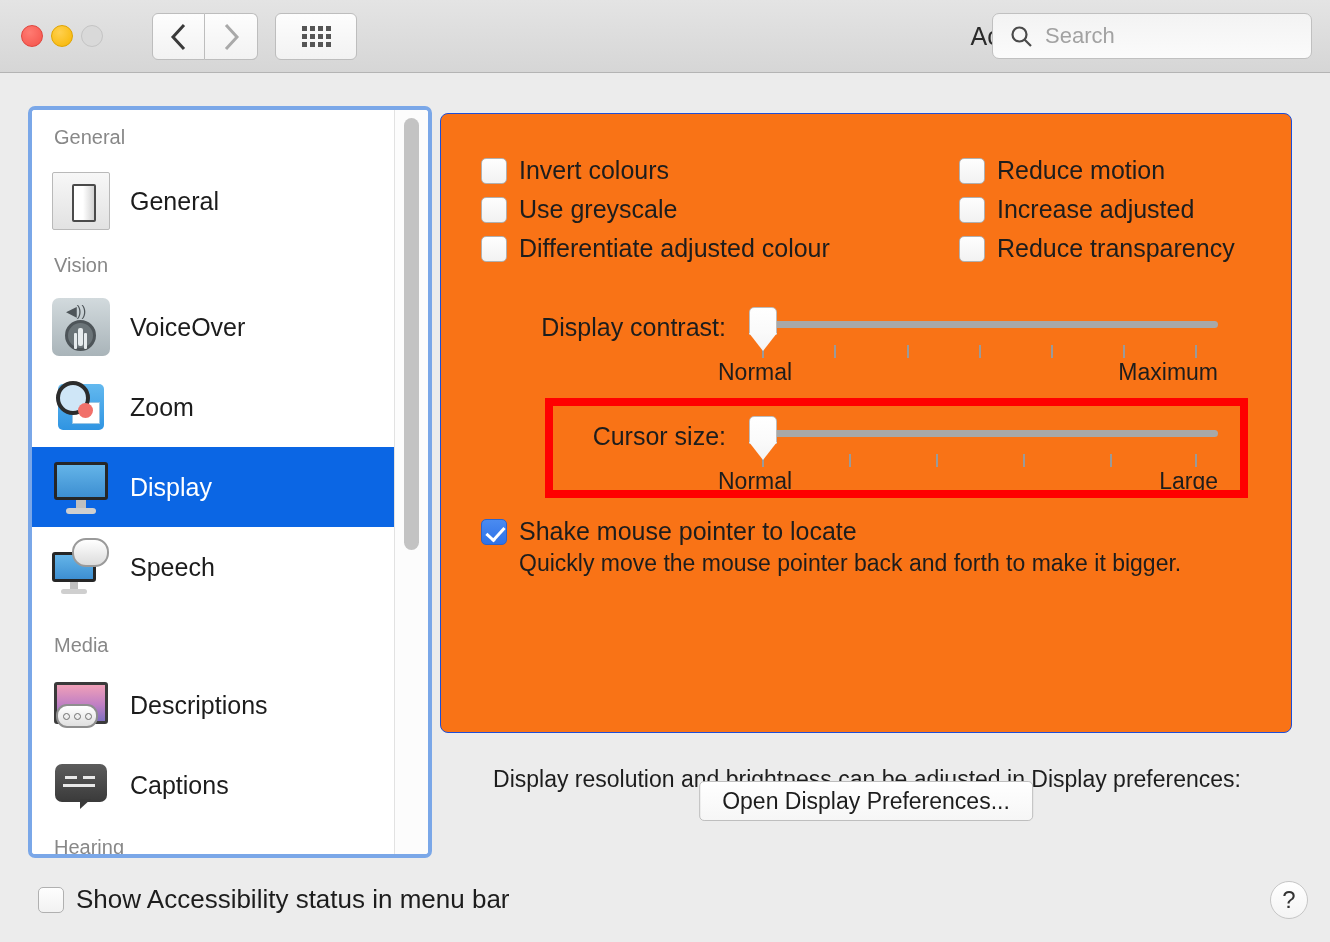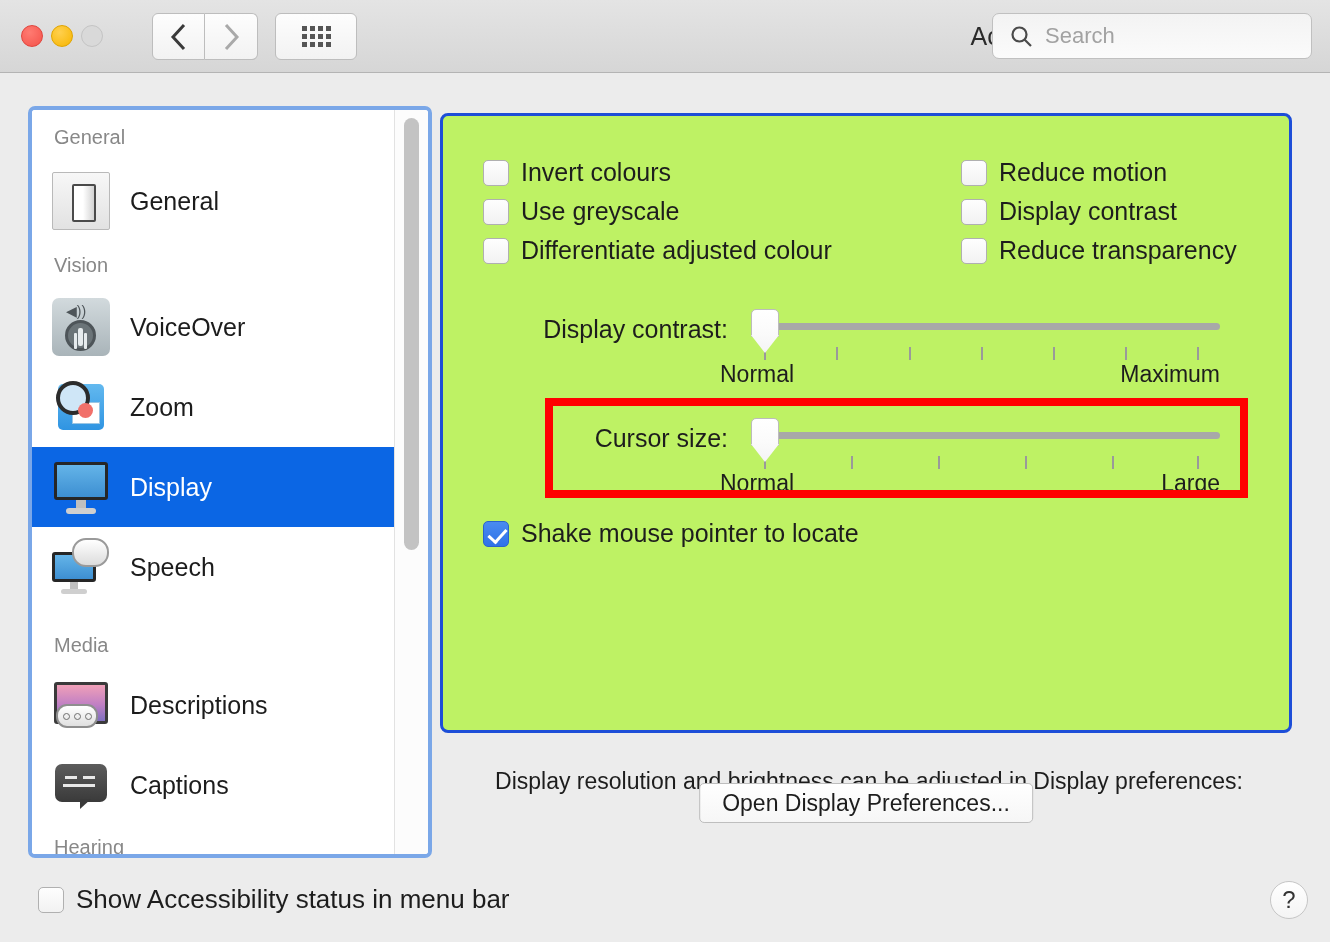--- a/index.html
+++ b/index.html
@@ -344,22 +344,22 @@
     width: 15px; height: 432px;
     background: #c3c3c3;
     border-radius: 8px;
   }
 
   
   .panel {
     position: absolute;
     left: 440px; top: 113px;
     width: 852px; height: 620px;
-    background: #bef264;
-    border: 3px solid #1d4ed8;
+    background: #f97316;
+    border: 1px solid #1d4ed8;
     border-radius: 8px;
   }
 
   .cb-row {
     display: flex;
     align-items: center;
     margin-bottom: 10px;
   }
   .cbox {
     width: 26px; height: 26px;
@@ -678,21 +678,21 @@
     </div>
   </div>
 
   <div class="cb-col-right">
     <div class="cb-row">
       <span class="cbox"></span>
       <span class="cb-label">Reduce motion</span>
     </div>
     <div class="cb-row">
       <span class="cbox"></span>
-      <span class="cb-label">Display contrast</span>
+      <span class="cb-label">Increase adjusted</span>
     </div>
     <div class="cb-row">
       <span class="cbox"></span>
       <span class="cb-label">Reduce transparency</span>
     </div>
   </div>
 
   <div class="slider-row" style="left:297px; top:193px;">
     <span class="sl-label">Display contrast:</span>
     <div class="sl-track-wrap">
@@ -732,20 +732,21 @@
         <span class="sl-max">Large</span>
       </div>
     </div>
   </div>
 
   <div class="shake-block">
     <div class="cb-row" style="margin-bottom:0;">
       <span class="cbox checked"></span>
       <span class="cb-label">Shake mouse pointer to locate</span>
     </div>
+    <div class="shake-sub">Quickly move the mouse pointer back and forth to make it bigger.</div>
   </div>
 
   <div class="bottom-note">Display resolution and brightness can be adjusted in Display preferences:</div>
   <button class="open-btn">Open Display Preferences...</button>
 </div>
 
 <div class="redbox"></div>
 
 <div class="bottombar">
   <div class="bb-check">

